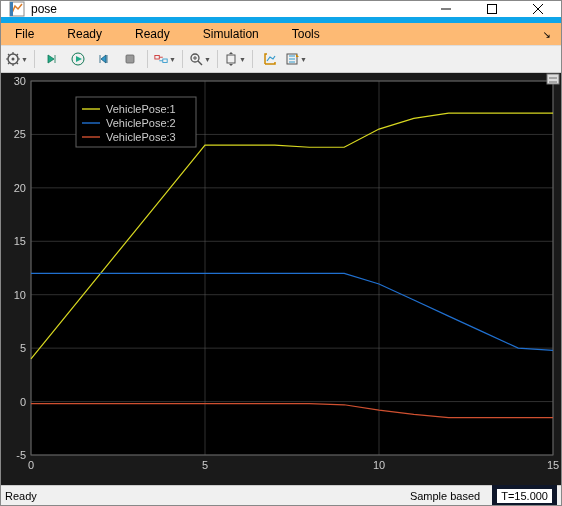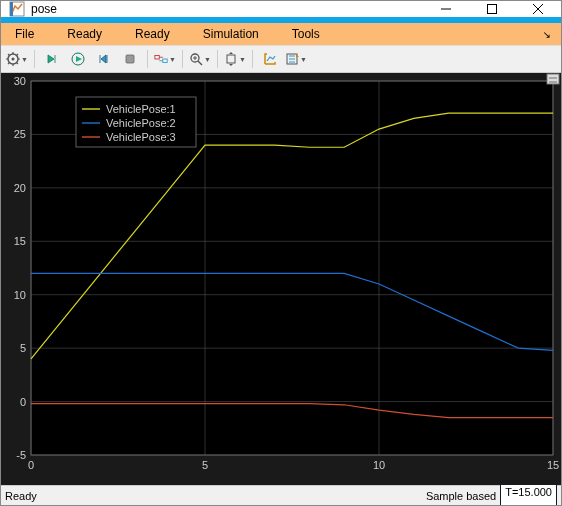--- a/index.html
+++ b/index.html
@@ -12,22 +12,22 @@
 .menubar { height: 22px; background: #fdba74; display: flex; align-items: center; padding: 0 6px; gap: 17px; }
 .menu-item { padding: 2px 8px; font-size: 12px; }
 .menubar-dock { margin-left: auto; font-size: 10px; padding-right: 4px; cursor: pointer; }
 .toolbar { height: 28px; background: #f0f0f0; border-top: 1px solid #ddd; border-bottom: 1px solid #ccc; display: flex; align-items: center; padding: 0 4px; gap: 2px; }
 .tb-btn { width: 24px; height: 22px; display: flex; align-items: center; justify-content: center; border: 1px solid transparent; border-radius: 2px; position: relative; }
 .tb-sep { width: 1px; height: 18px; background: #ccc; margin: 0 3px; }
 .tb-dd { font-size: 7px; color: #555; margin-left: 1px; }
 .plot-area { flex: 1; background: #1a1a1a; position: relative; }
 .plot-canvas { position: absolute; inset: 0; }
 .statusbar { height: 20px; background: #f0f0f0; border-top: 1px solid #ccc; display: flex; align-items: center; padding: 0 4px; font-size: 11px; }
-.status-right { margin-left: auto; display: flex; align-items: center; gap: 4px; }
-.status-box { border: 1px solid #0f172a; padding: 0 4px; background: #fff; height: 24px; line-height: 14px; display: inline-block; }
+.status-right { margin-left: auto; display: flex; align-items: center; gap: 12px; }
+.status-box { border: 5px solid #0f172a; padding: 0 4px; background: #fff; height: 24px; line-height: 14px; display: inline-block; }
 svg { display: block; }
 </style>
 </head>
 <body>
 
 <div class="titlebar">
   <span class="titlebar-icon">
     <svg width="16" height="16" viewBox="0 0 16 16">
       <rect x="1" y="1" width="14" height="14" fill="#fff" stroke="#888"></rect>
       <path d="M3 12 L6 5 L9 8 L13 3" stroke="#d97b29" stroke-width="1.5" fill="none"></path>

